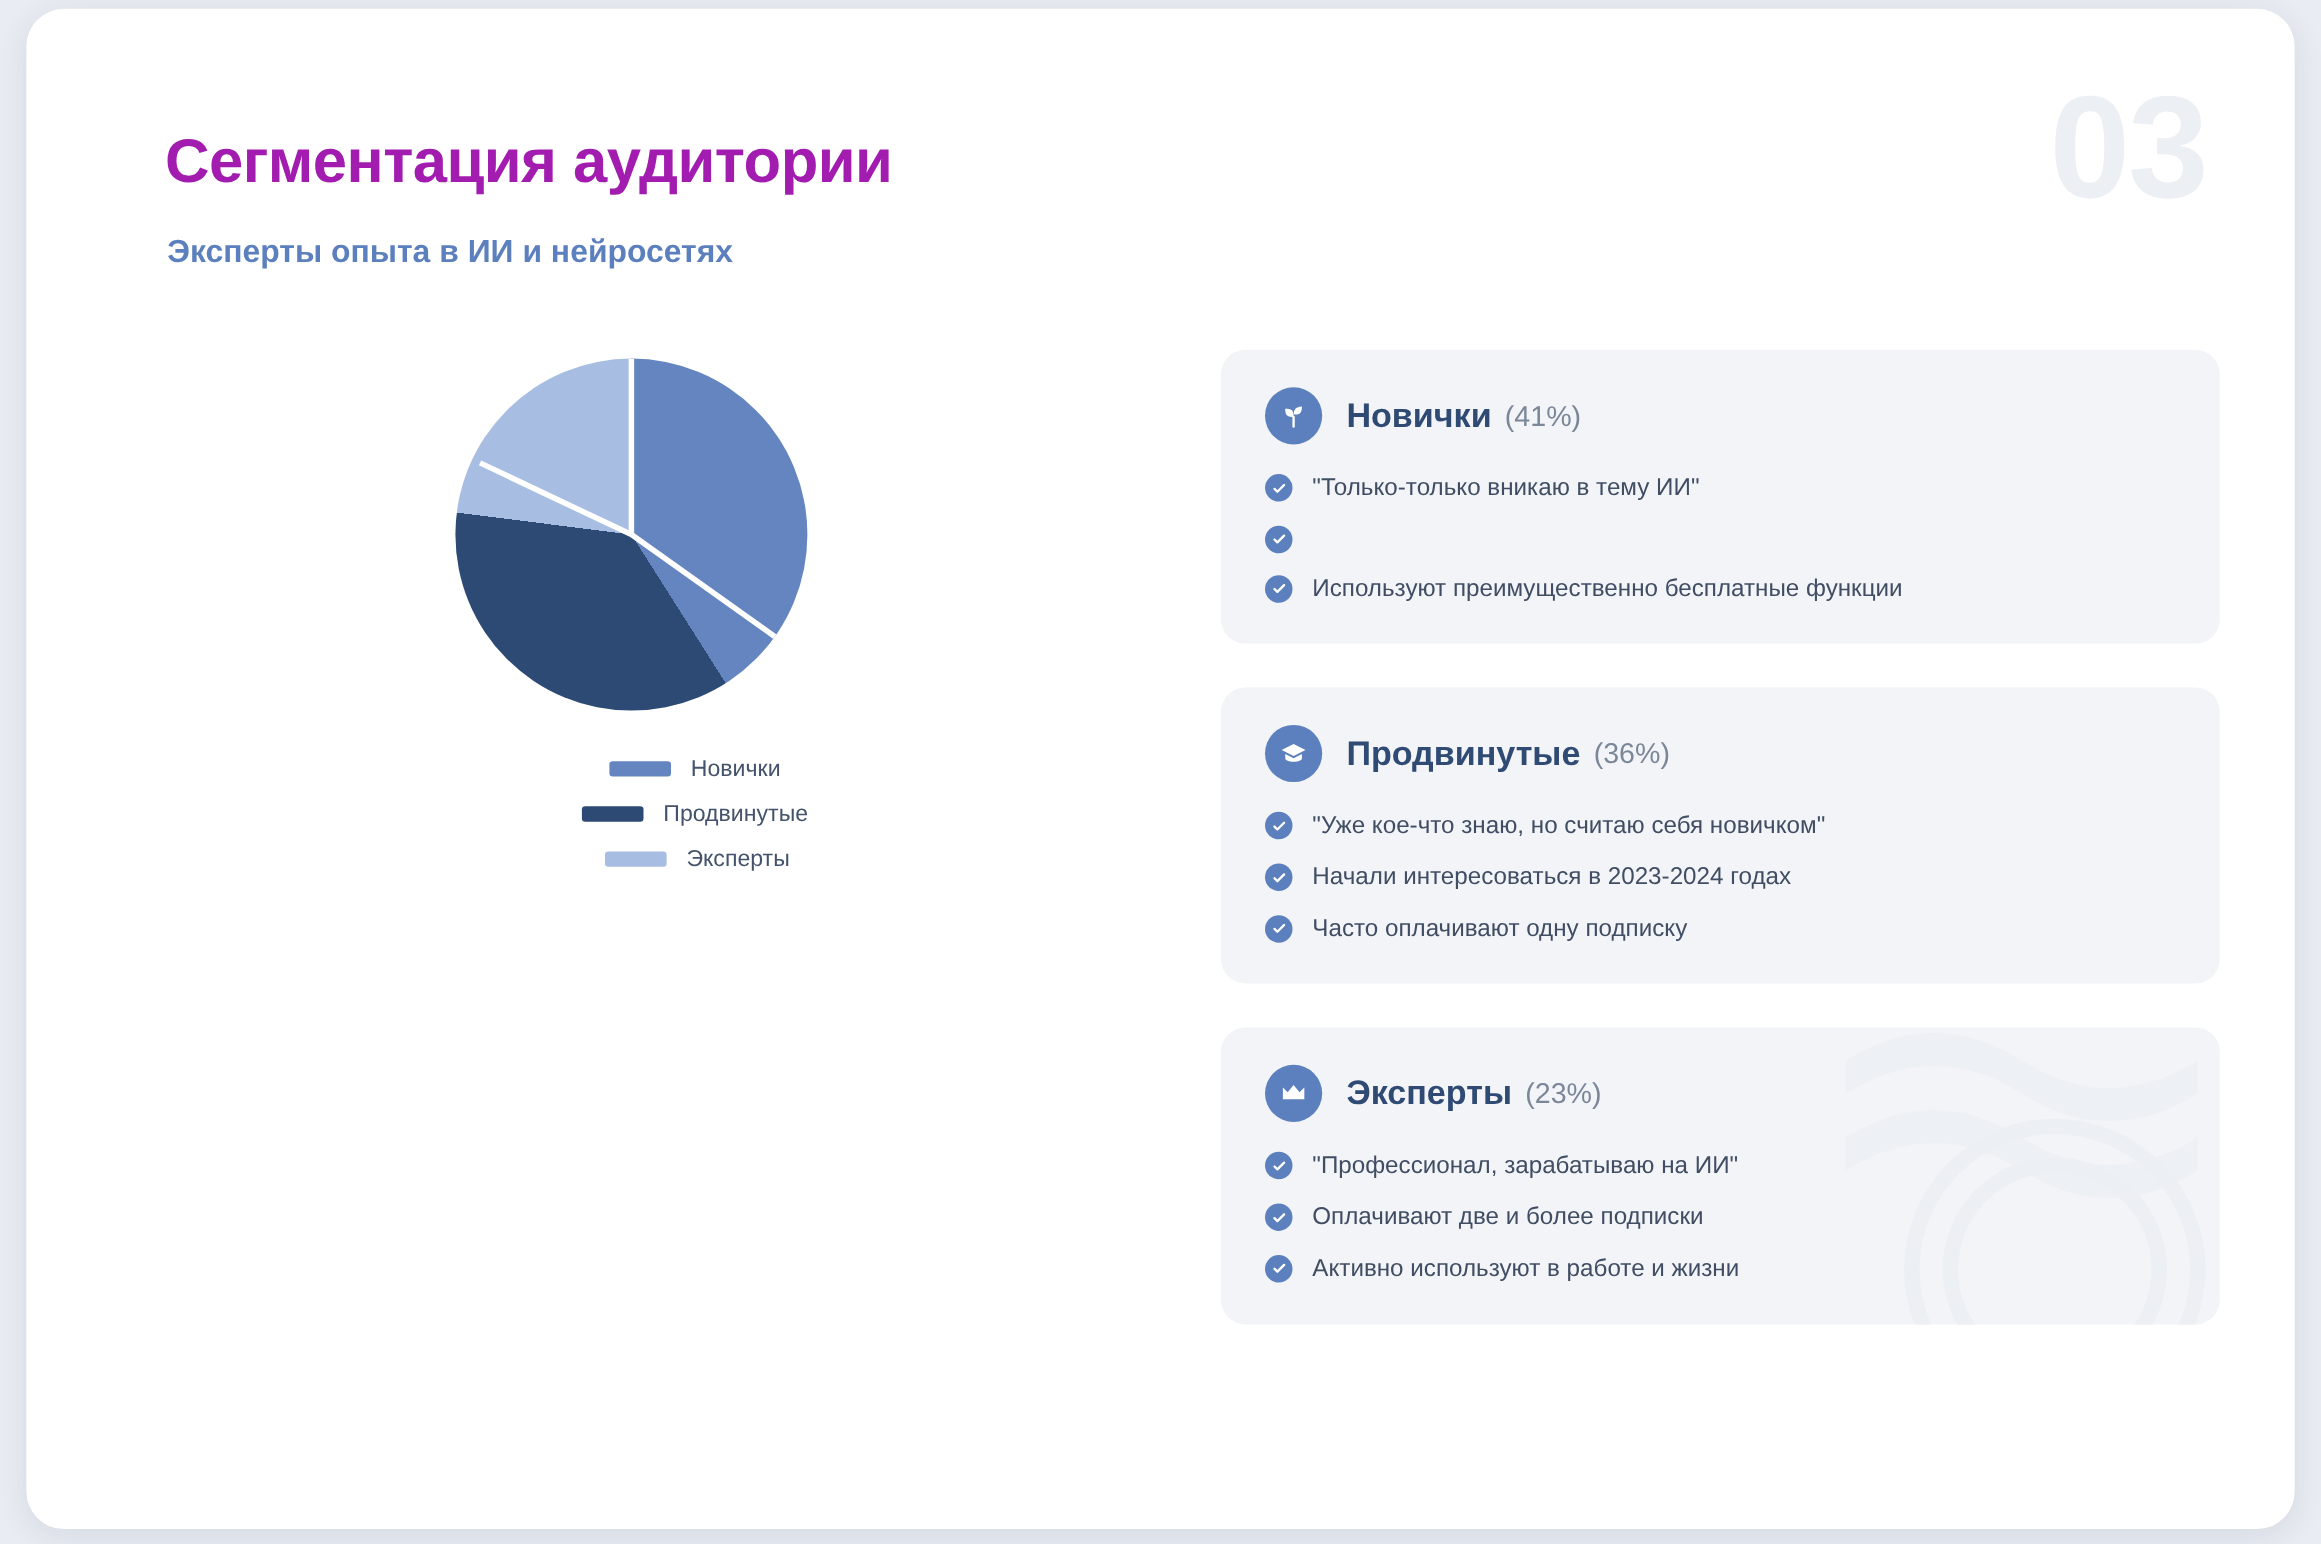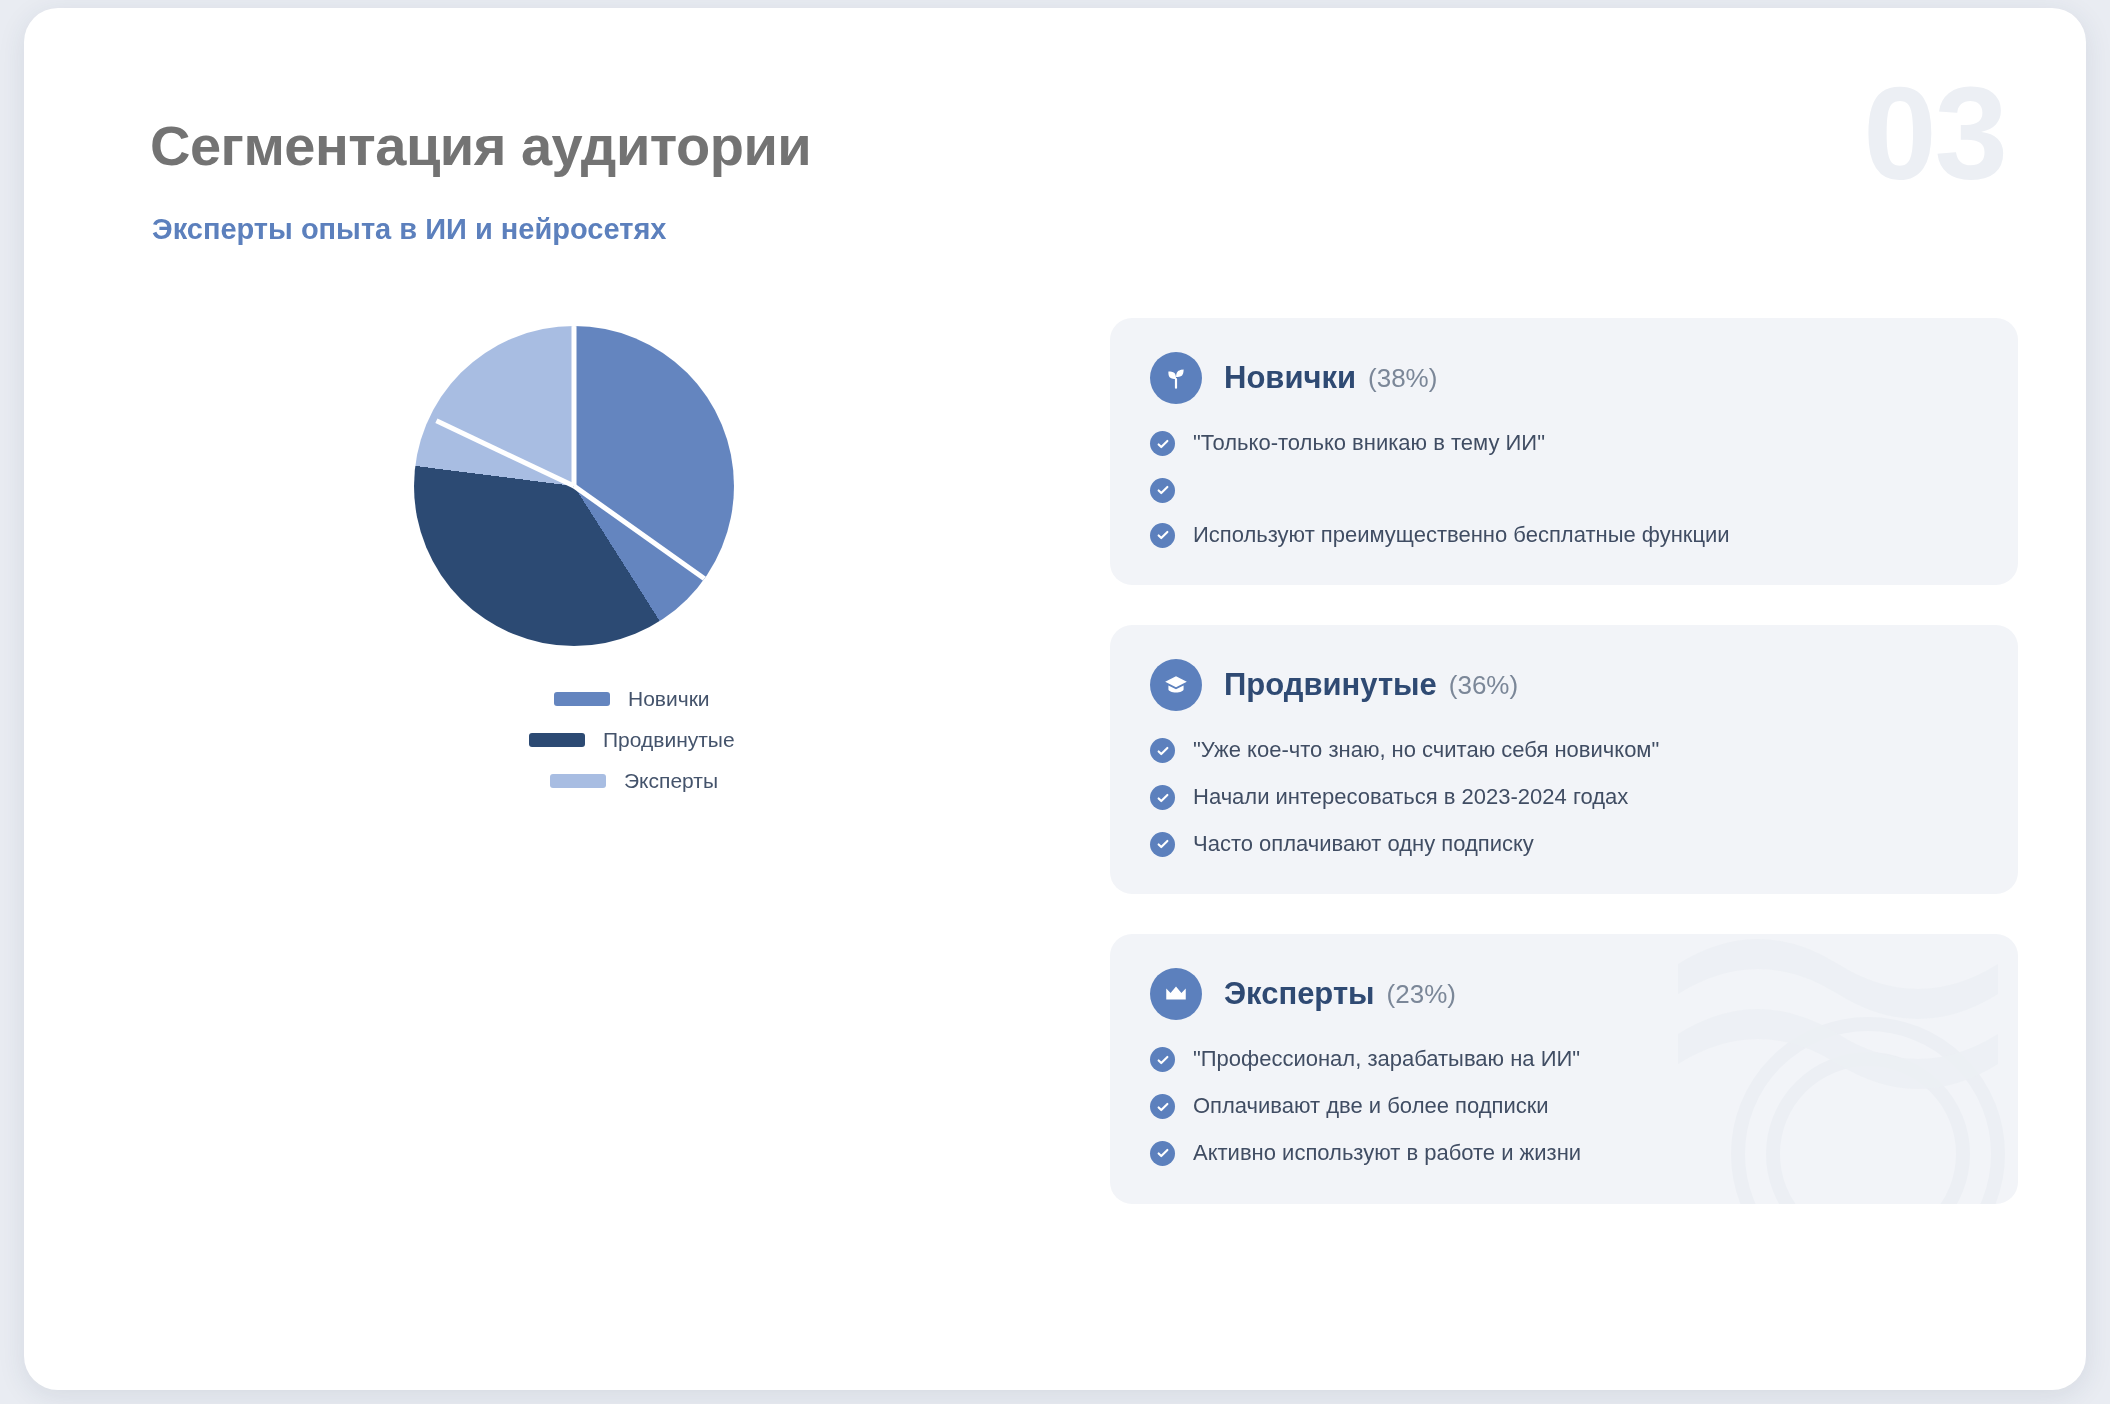--- a/index.html
+++ b/index.html
@@ -35,21 +35,21 @@
     letter-spacing: -2px;
     line-height: 1;
     user-select: none;
   }
   .title {
     position: absolute;
     left: 126px;
     top: 105px;
     font-size: 56px;
     font-weight: bold;
-    color: #737373;
+    color: #a21caf;
     letter-spacing: -0.5px;
   }
   .subtitle {
     position: absolute;
     left: 128px;
     top: 205px;
     font-size: 29px;
     font-weight: bold;
     color: #5c80bd;
   }
@@ -226,21 +226,21 @@
     <div class="card">
       <div class="card-head">
         <span class="card-icon">
           <svg width="26" height="26" viewBox="0 0 24 24" fill="#ffffff">
             <path d="M12 22c0-5 0-7 0-9 0 0-4 .2-5.6-1.4C4.8 10 5 6 5 6s4-.2 5.6 1.4C12 8.8 12 12 12 12"></path>
             <path d="M12 13c0-3.2.2-5.6 1.6-7C15.2 4.4 19 4.2 19 4.2s.2 3.8-1.4 5.4C16 11.2 12 11 12 11"></path>
             <rect x="11" y="12" width="2" height="10" rx="1"></rect>
           </svg>
         </span>
         <span class="card-title">Новички</span>
-        <span class="card-pct">(38%)</span>
+        <span class="card-pct">(41%)</span>
       </div>
       <div class="bullet">
         <span class="check">
           <svg width="14" height="14" viewBox="0 0 16 16" fill="none" stroke="#ffffff" stroke-width="2.4" stroke-linecap="round" stroke-linejoin="round">
               <path d="M3 8.5l3 3 7-7"></path>
             </svg>
         </span>
         <span class="bullet-text">"Только-только вникаю в тему ИИ"</span>
       </div>
       <div class="bullet">

